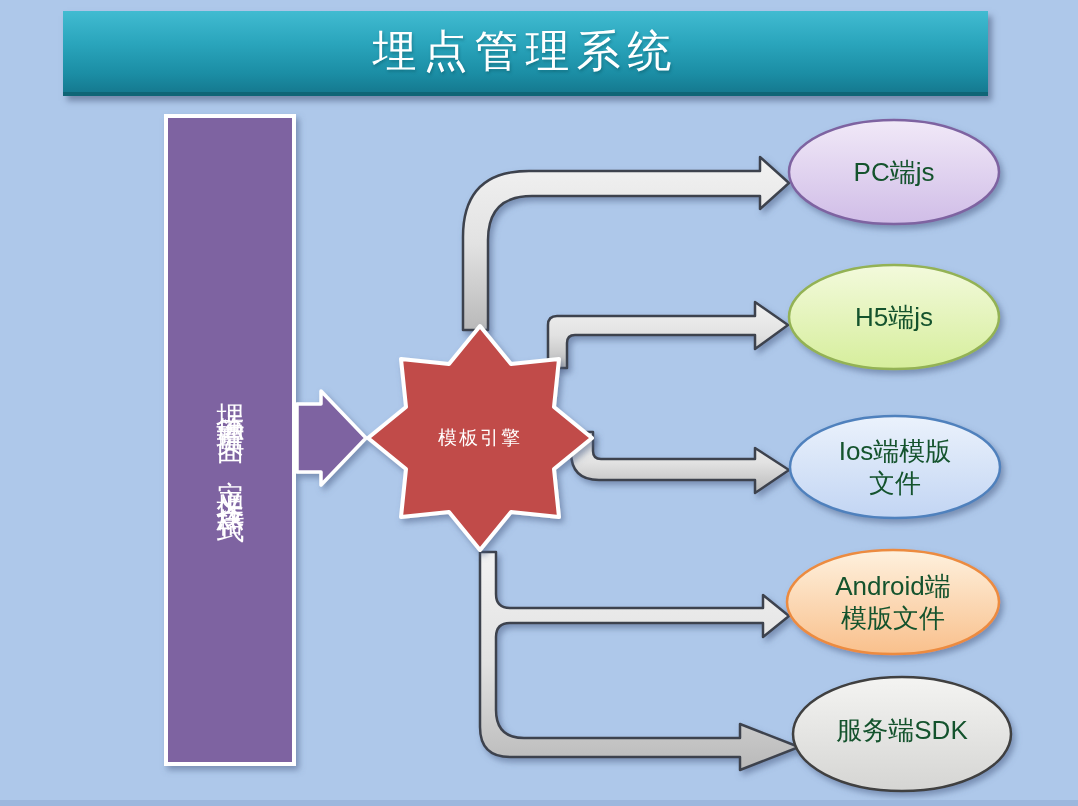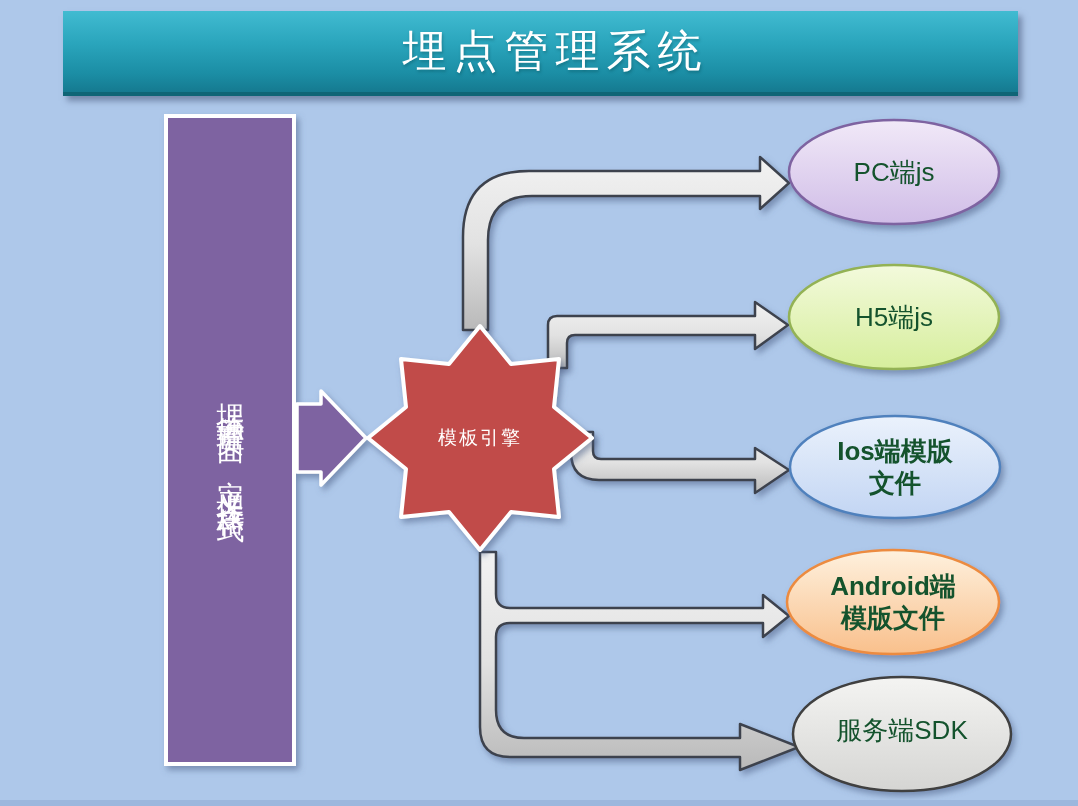--- a/index.html
+++ b/index.html
@@ -8,21 +8,21 @@
     background:#AEC8EA;
     font-family:"Liberation Sans", sans-serif;
   }
   .abs{position:absolute;}
   
   .banner{
     left:63px;top:11px;width:925px;height:81px;
     background:linear-gradient(180deg,#41BBD1 0%,#2AA5BC 40%,#1B8DA4 78%,#157A90 100%);
     border-bottom:4px solid #0F6576;
     box-shadow:4px 5px 6px rgba(70,85,120,0.55);
-    display:flex;align-items:center;justify-content:center;padding-left:30px;
+    display:flex;align-items:center;justify-content:center;
   }
   .banner-title{
     color:#FFFFFF;
     font-family:"DejaVu Serif", serif;
     font-size:44px;
     letter-spacing:7px;
     text-shadow:1px 2px 3px rgba(0,60,70,0.35);
     white-space:nowrap;
   }
   
@@ -51,22 +51,22 @@
     width:200px;
     display:flex;align-items:center;justify-content:center;
     text-align:center;
     color:#14532d;
     font-size:26px;
     line-height:1.25;
     white-space:pre-line;
   }
   #lbl-pc{left:794px;top:142px;height:60px;}
   #lbl-h5{left:794px;top:287px;height:60px;}
-  #lbl-ios{left:795px;top:432px;height:70px;font-weight:bold;}
-  #lbl-android{left:793px;top:567px;height:70px;font-weight:bold;}
+  #lbl-ios{left:795px;top:432px;height:70px;}
+  #lbl-android{left:793px;top:567px;height:70px;}
   #lbl-sdk{left:802px;top:700px;height:60px;}
   
   .footer-strip{left:0;bottom:0;width:1078px;height:6px;background:#9CB7DD;}
 </style>
 </head>
 <body>
 
 <svg class="canvas abs" viewBox="0 0 1078 806" xmlns="http://www.w3.org/2000/svg">
   <defs>
     <linearGradient id="gArrow" x1="0" y1="0" x2="0" y2="1">

